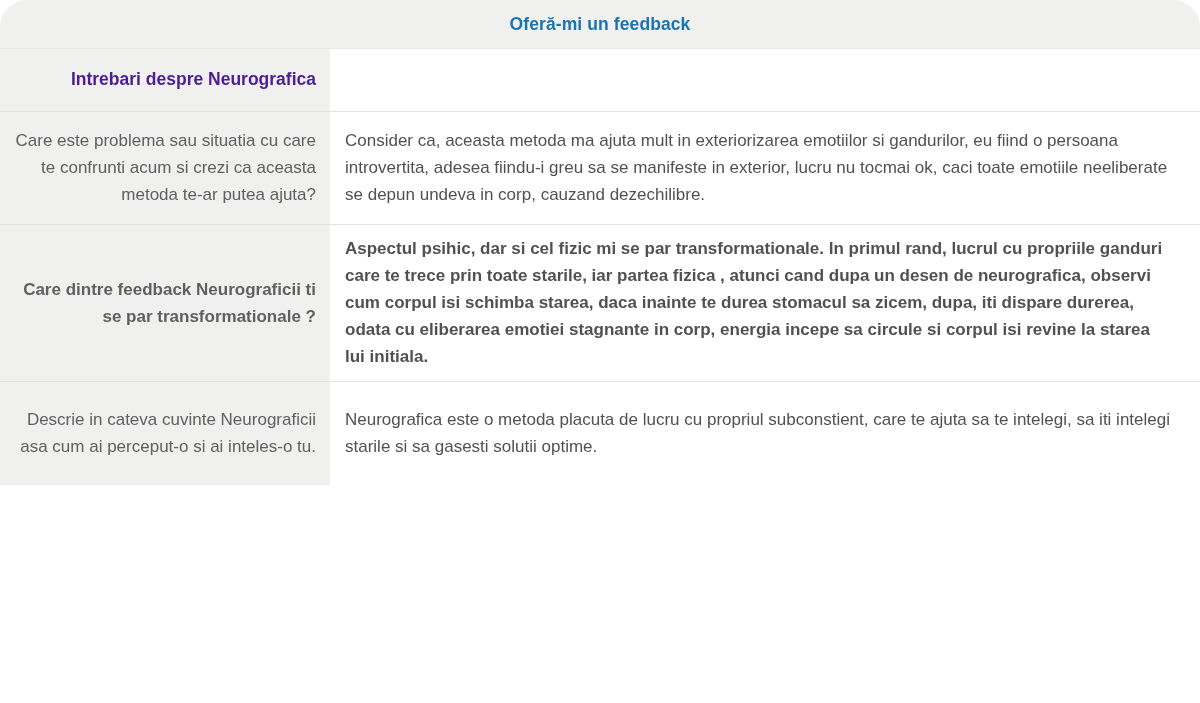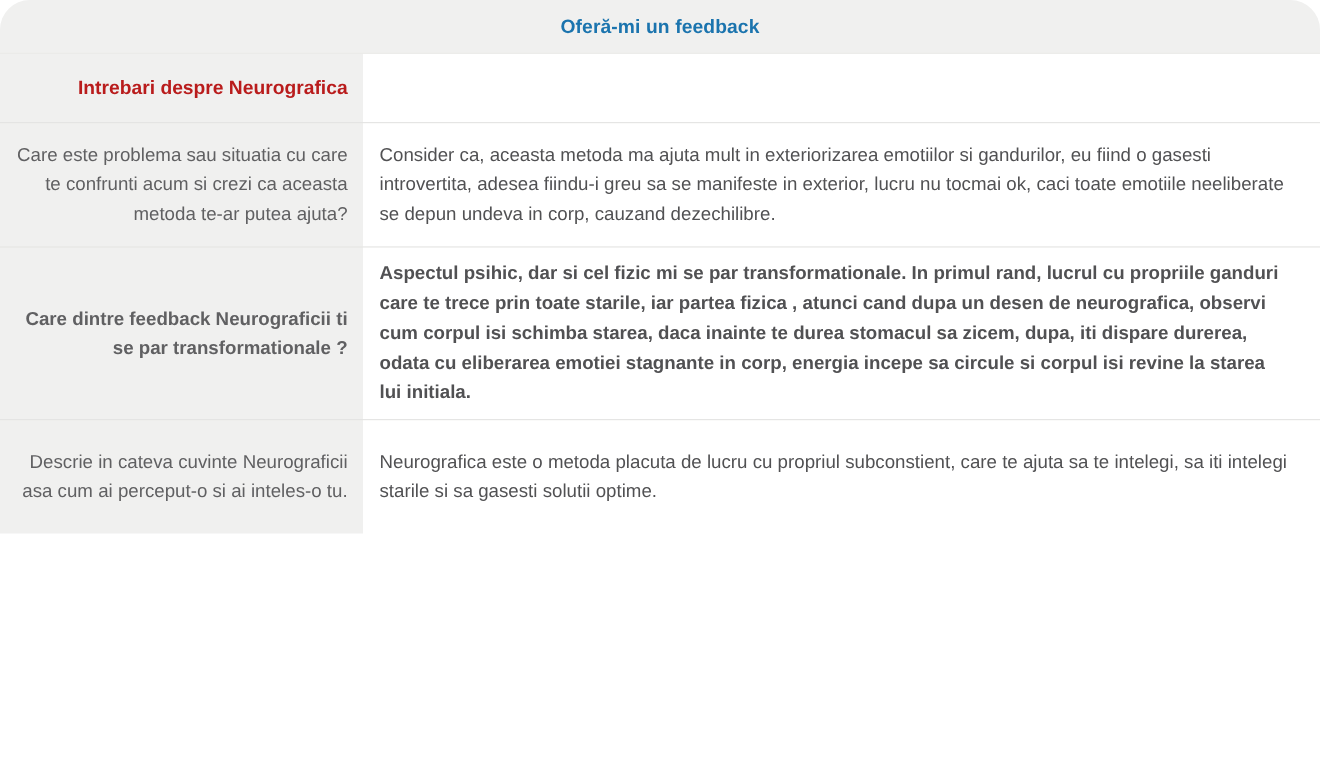--- a/index.html
+++ b/index.html
@@ -58,21 +58,21 @@
   
   .r0 .cell { height: 52px; }
   .r1 .cell { height: 62px; }
   .r2 .cell { height: 80px; }
   .r3 .cell { height: 85px; }
   .r4 .cell { height: 113px; }
   .r5 .cell { height: 157px; font-weight: bold; }
   .r6 .cell { height: 104px; }
   .frow.section .cell.label {
     font-weight: 700;
-    color: #b91c1c;
+    color: #4c1d95;
     font-size: 17.5px;
   }
 </style>
 </head>
 <body>
 
 <div class="page">
 
   <div class="title-row">Oferă-mi un feedback</div>
 
@@ -81,21 +81,21 @@
 
     <div class="frow r1 section">
       <div class="cell label">Intrebari despre Neurografica</div>
       <div class="cell value"></div>
     </div>
 
 
 
     <div class="frow r4">
       <div class="cell label">Care este problema sau situatia cu care te confrunti acum si crezi ca aceasta metoda te-ar putea ajuta?</div>
-      <div class="cell value">Consider ca, aceasta metoda ma ajuta mult in exteriorizarea emotiilor si gandurilor, eu fiind o gasesti introvertita, adesea fiindu-i greu sa se manifeste in exterior, lucru nu tocmai ok, caci toate emotiile neeliberate se depun undeva in corp, cauzand dezechilibre.</div>
+      <div class="cell value">Consider ca, aceasta metoda ma ajuta mult in exteriorizarea emotiilor si gandurilor, eu fiind o persoana introvertita, adesea fiindu-i greu sa se manifeste in exterior, lucru nu tocmai ok, caci toate emotiile neeliberate se depun undeva in corp, cauzand dezechilibre.</div>
     </div>
 
     <div class="frow r5">
       <div class="cell label">Care dintre feedback Neurograficii ti se par transformationale ?</div>
       <div class="cell value">Aspectul psihic, dar si cel fizic mi se par transformationale. In primul rand, lucrul cu propriile ganduri care te trece prin toate starile, iar partea fizica , atunci cand dupa un desen de neurografica, observi cum corpul isi schimba starea, daca inainte te durea stomacul sa zicem, dupa, iti dispare durerea, odata cu eliberarea emotiei stagnante in corp, energia incepe sa circule si corpul isi revine la starea lui initiala.</div>
     </div>
 
     <div class="frow r6">
       <div class="cell label">Descrie in cateva cuvinte Neurograficii asa cum ai perceput-o si ai inteles-o tu.</div>
       <div class="cell value">Neurografica este o metoda placuta de lucru cu propriul subconstient, care te ajuta sa te intelegi, sa iti intelegi starile si sa gasesti solutii optime.</div>

